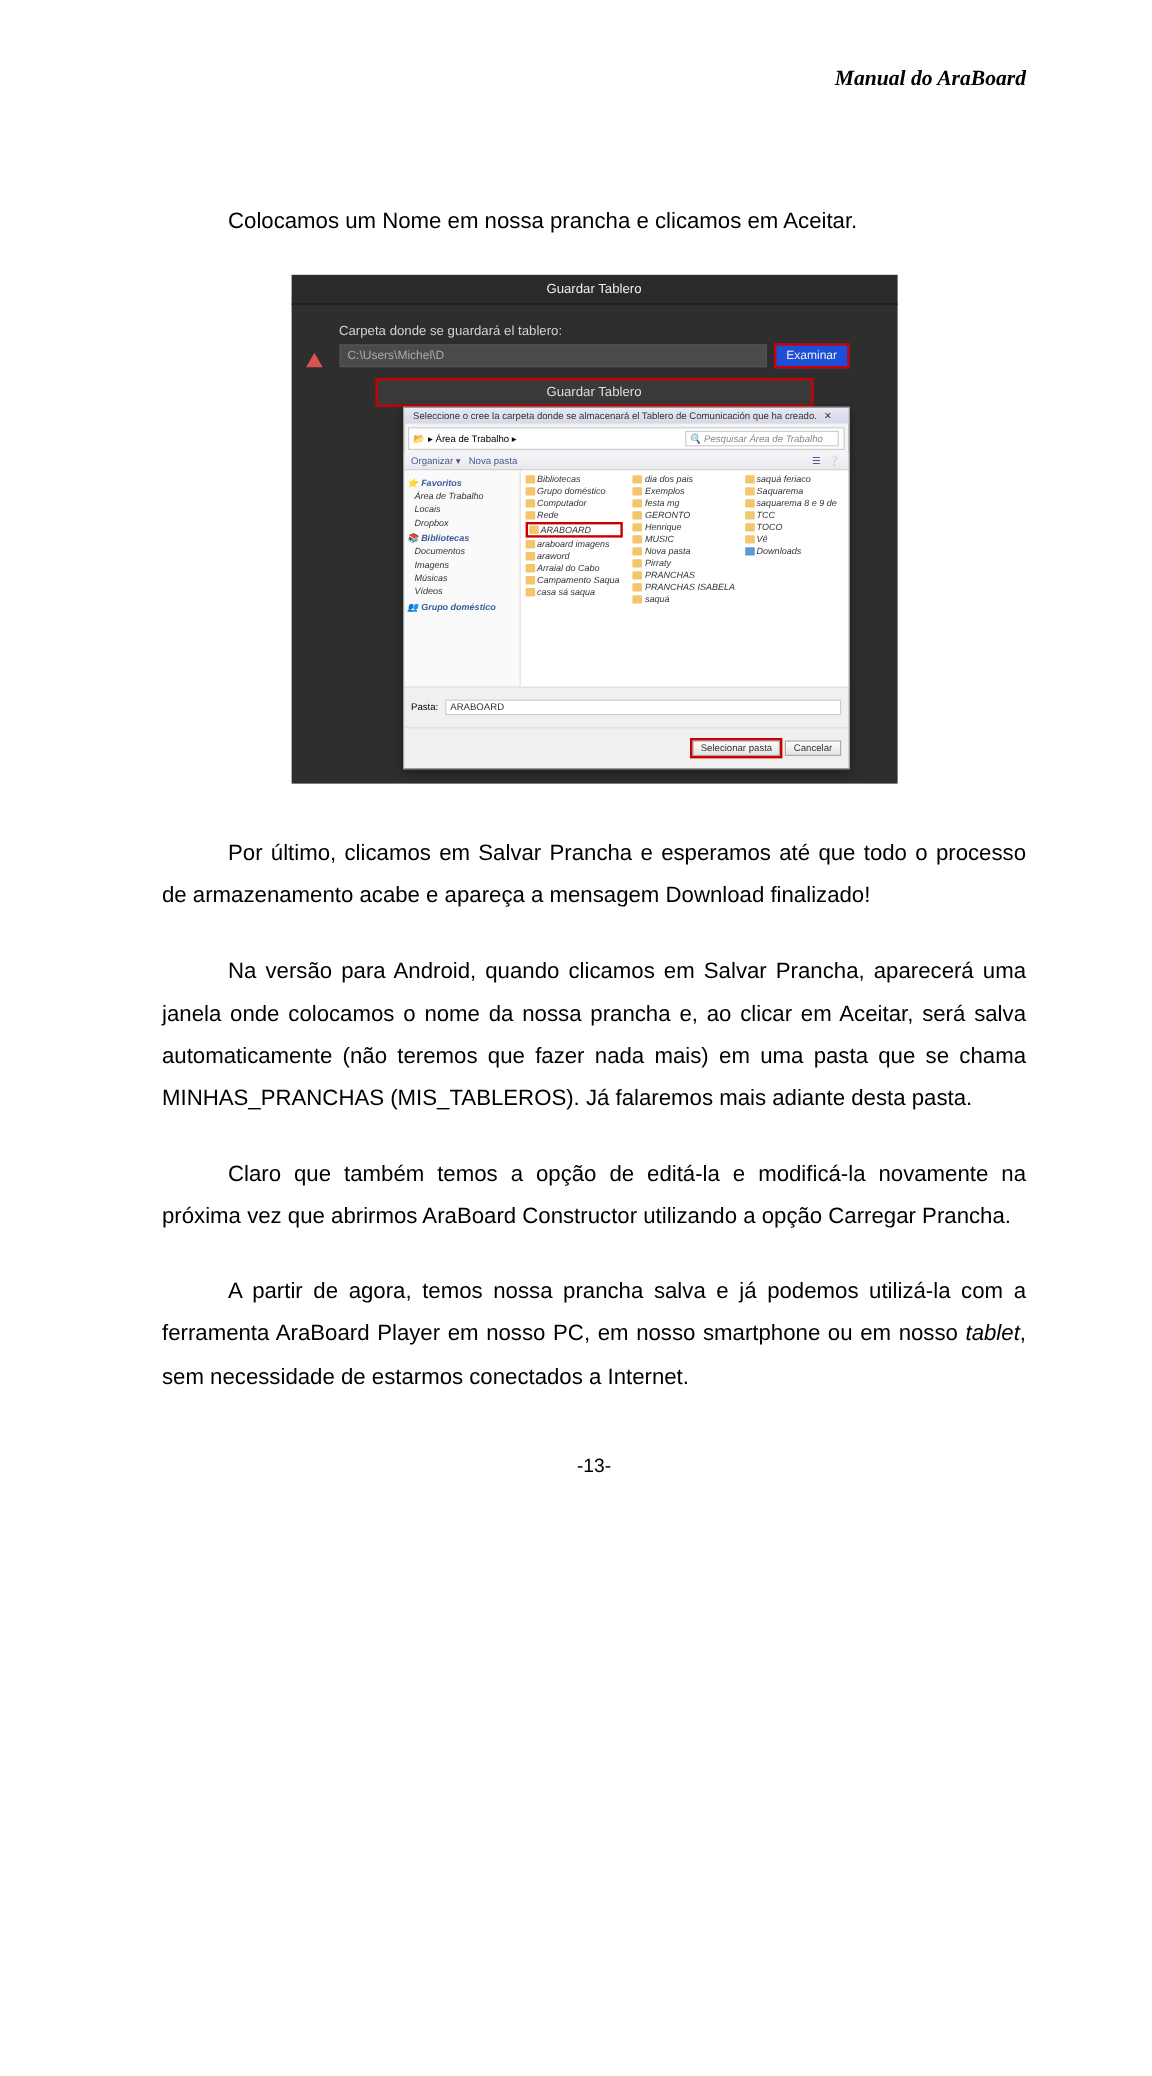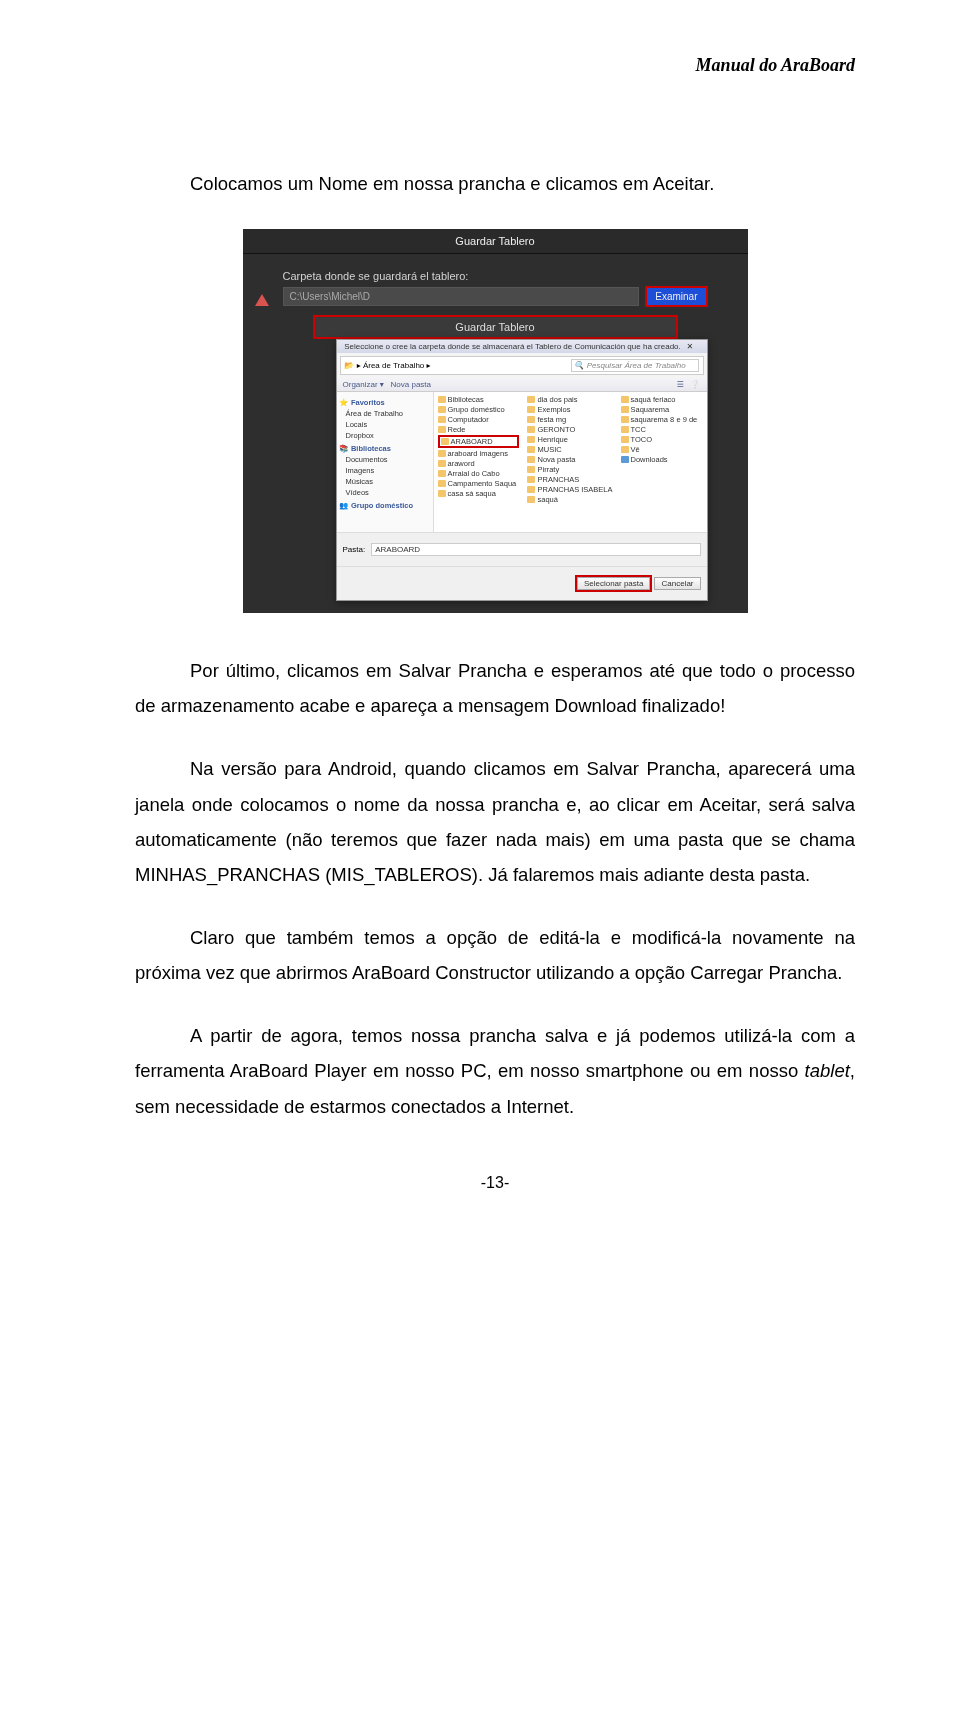--- a/index.html
+++ b/index.html
@@ -142,21 +142,22 @@
   .dlg-tools {
     background: linear-gradient(#f4f4f8, #e8e8ee);
     padding: 2px 6px;
     color: #4a5a8a;
     border-bottom: 1px solid #ccc;
     display: flex;
     justify-content: space-between;
   }
   .dlg-main {
     display: flex;
-    height: 140px;
+    height: 180px;
+    font-style: italic;
   }
   .dlg-side {
     width: 90px;
     border-right: 1px solid #ddd;
     background: #fafafa;
     padding: 2px 3px;
     overflow: hidden;
   }
   .dlg-side .grp {
     font-size: 7.5px;

